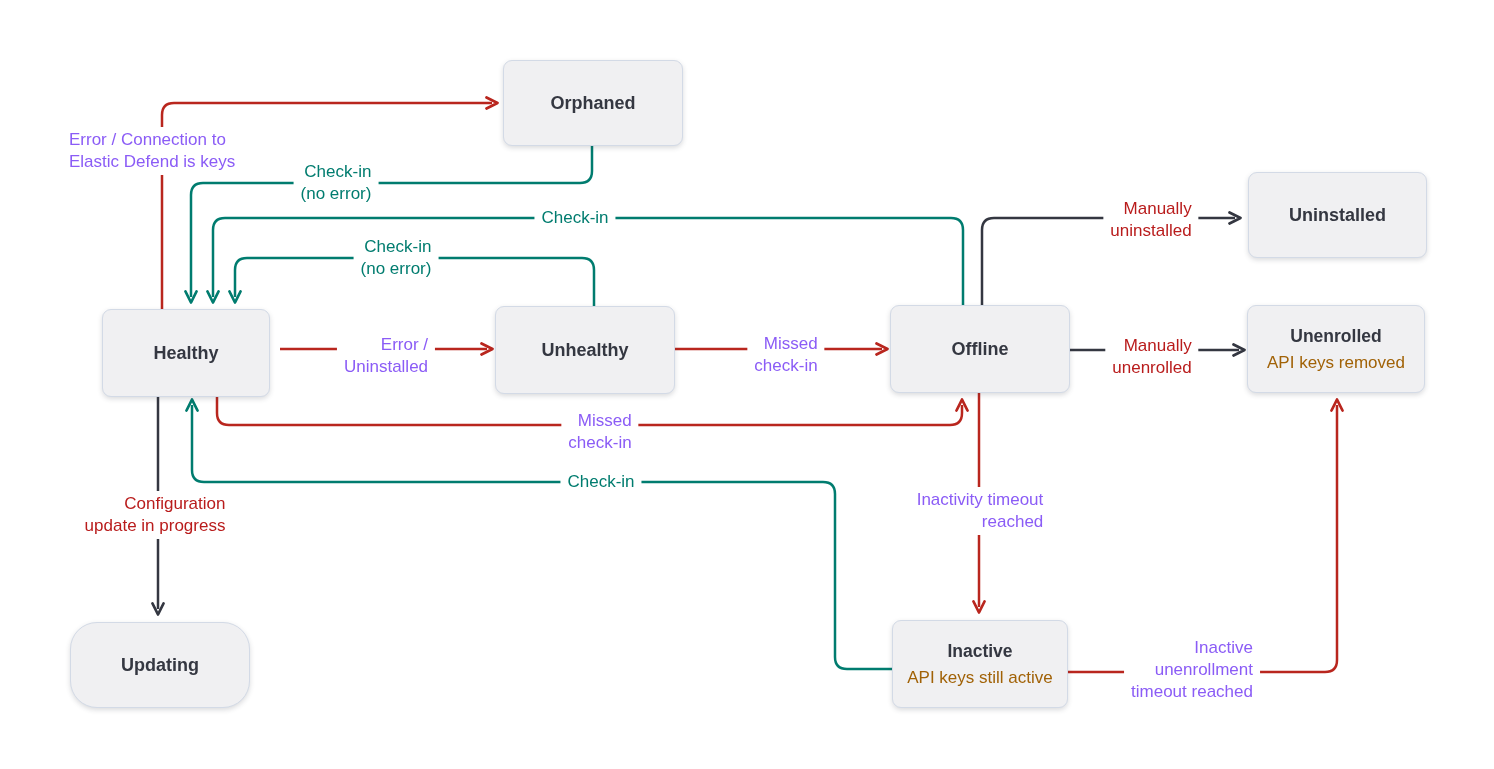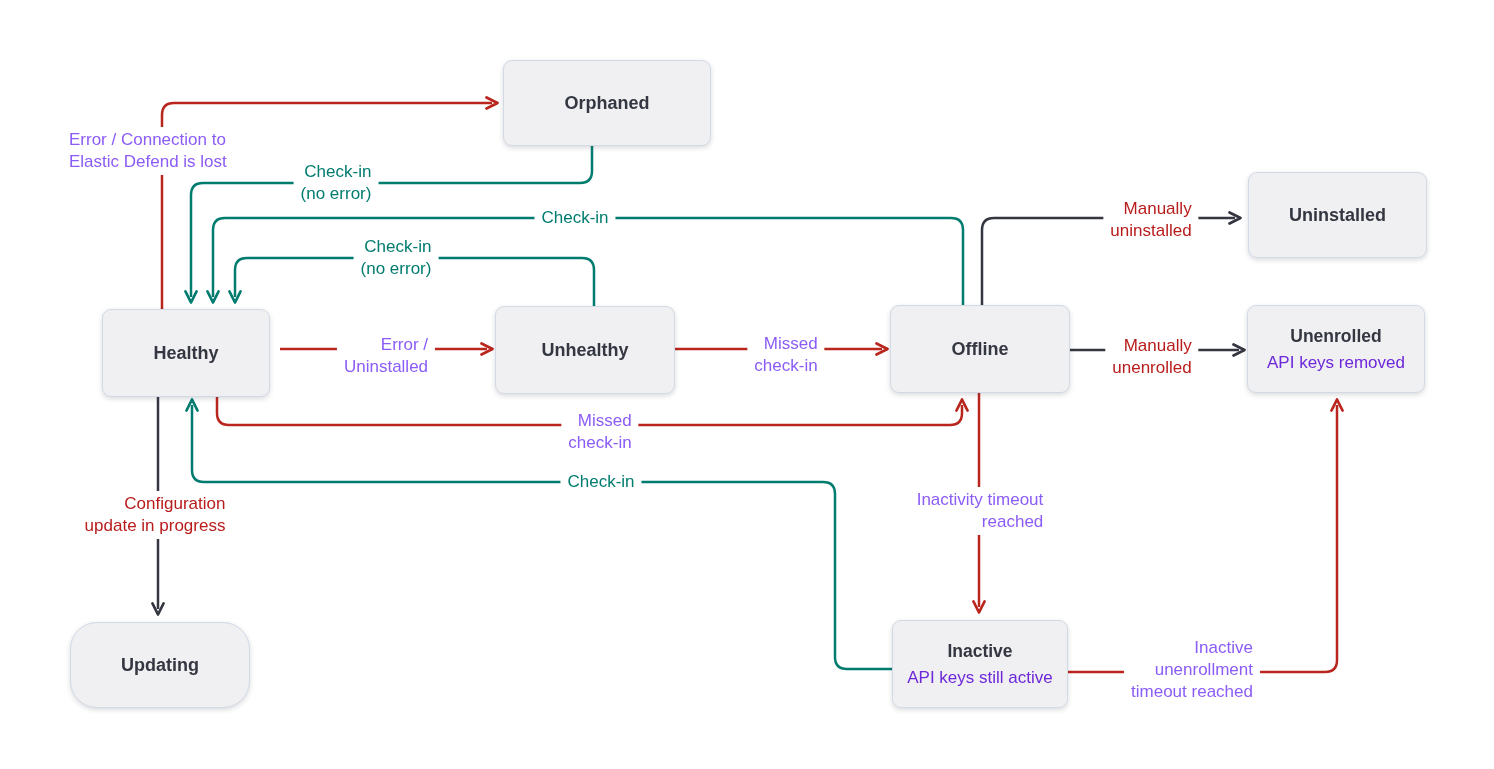--- a/index.html
+++ b/index.html
@@ -18,21 +18,21 @@
     border:1.5px solid #d3dae6;
     border-radius:9px;
     box-shadow:0 2px 5px rgba(52,55,65,0.18);
     display:flex;flex-direction:column;align-items:center;justify-content:center;
     gap:5px;
   }
   .node-title{
     color:#343741;font-weight:700;font-size:18px;line-height:22px;text-align:center;
   }
   .node-sub{
-    color:#6d28d9;font-weight:400;font-size:17px;line-height:21px;text-align:center;
+    color:#a16207;font-weight:400;font-size:17px;line-height:21px;text-align:center;
   }
   .edge-label{
     position:absolute;
     background:#ffffff;
     padding:2px 7px;
     font-size:17px;line-height:22px;
     text-align:right;
     white-space:pre;
     transform:translate(-50%,-50%);
   }
@@ -67,36 +67,36 @@
         <path d="M217,397 L217,413 Q217,425 229,425 L950,425 Q962,425 962,413 L962,405" fill="none" stroke="#b9261e" stroke-width="2.5" marker-end="url(#arrow-error)"></path>
         <path d="M892,669 L847,669 Q835,669 835,657 L835,494 Q835,482 823,482 L204,482 Q192,482 192,470 L192,405" fill="none" stroke="#007c6f" stroke-width="2.5" marker-end="url(#arrow-success)"></path>
         <path d="M982,305 L982,230 Q982,218 994,218 L1235,218" fill="none" stroke="#343741" stroke-width="2.5" marker-end="url(#arrow-neutral)"></path>
         <path d="M1070,350 L1239,350" fill="none" stroke="#343741" stroke-width="2.5" marker-end="url(#arrow-neutral)"></path>
         <path d="M979,393 L979,607" fill="none" stroke="#b9261e" stroke-width="2.5" marker-end="url(#arrow-error)"></path>
         <path d="M1068,672 L1325,672 Q1337,672 1337,660 L1337,405" fill="none" stroke="#b9261e" stroke-width="2.5" marker-end="url(#arrow-error)"></path>
         <path d="M158,397 L158,609" fill="none" stroke="#343741" stroke-width="2.5" marker-end="url(#arrow-neutral)"></path>
       </g>
   </svg>
   <div id="labels">
-      <div class="edge-label c-error left-align" style="left: 62px; top: 151px;"><div>Error / Connection to</div><div>Elastic Defend is lost</div></div>
+      <div class="edge-label c-error left-align" style="left: 62px; top: 151px;"><div>Error / Connection to</div><div>Elastic Defend is keys</div></div>
       <div class="edge-label c-success" style="left: 336px; top: 183px;"><div>Check-in</div><div>(no error)</div></div>
       <div class="edge-label c-success" style="left: 575px; top: 218px;"><div>Check-in</div></div>
       <div class="edge-label c-success" style="left: 396px; top: 258px;"><div>Check-in</div><div>(no error)</div></div>
       <div class="edge-label c-error" style="left: 386px; top: 356px;"><div>Error /</div><div>Uninstalled</div></div>
       <div class="edge-label c-error" style="left: 786px; top: 355px;"><div>Missed</div><div>check-in</div></div>
       <div class="edge-label c-error" style="left: 600px; top: 432px;"><div>Missed</div><div>check-in</div></div>
       <div class="edge-label c-success" style="left: 601px; top: 482px;"><div>Check-in</div></div>
       <div class="edge-label c-neutral" style="left: 1151px; top: 220px;"><div>Manually</div><div>uninstalled</div></div>
       <div class="edge-label c-neutral" style="left: 1152px; top: 357px;"><div>Manually</div><div>unenrolled</div></div>
       <div class="edge-label c-error" style="left: 980px; top: 511px;"><div>Inactivity timeout</div><div>reached</div></div>
       <div class="edge-label c-error" style="left: 1192px; top: 670px;"><div>Inactive</div><div>unenrollment</div><div>timeout reached</div></div>
       <div class="edge-label c-neutral" style="left: 155px; top: 515px;"><div>Configuration</div><div>update in progress</div></div>
     </div>
   <div id="nodes">
-      <div class="node" style="left: 503px; top: 60px; width: 208px; height: 86px;">
+      <div class="node" style="left: 503px; top: 60px; width: 180px; height: 86px;">
         <div class="node-title">Orphaned</div>
       </div>
       <div class="node" style="left: 102px; top: 309px; width: 168px; height: 88px;">
         <div class="node-title">Healthy</div>
       </div>
       <div class="node" style="left: 495px; top: 306px; width: 180px; height: 88px;">
         <div class="node-title">Unhealthy</div>
       </div>
       <div class="node" style="left: 890px; top: 305px; width: 180px; height: 88px;">
         <div class="node-title">Offline</div>

